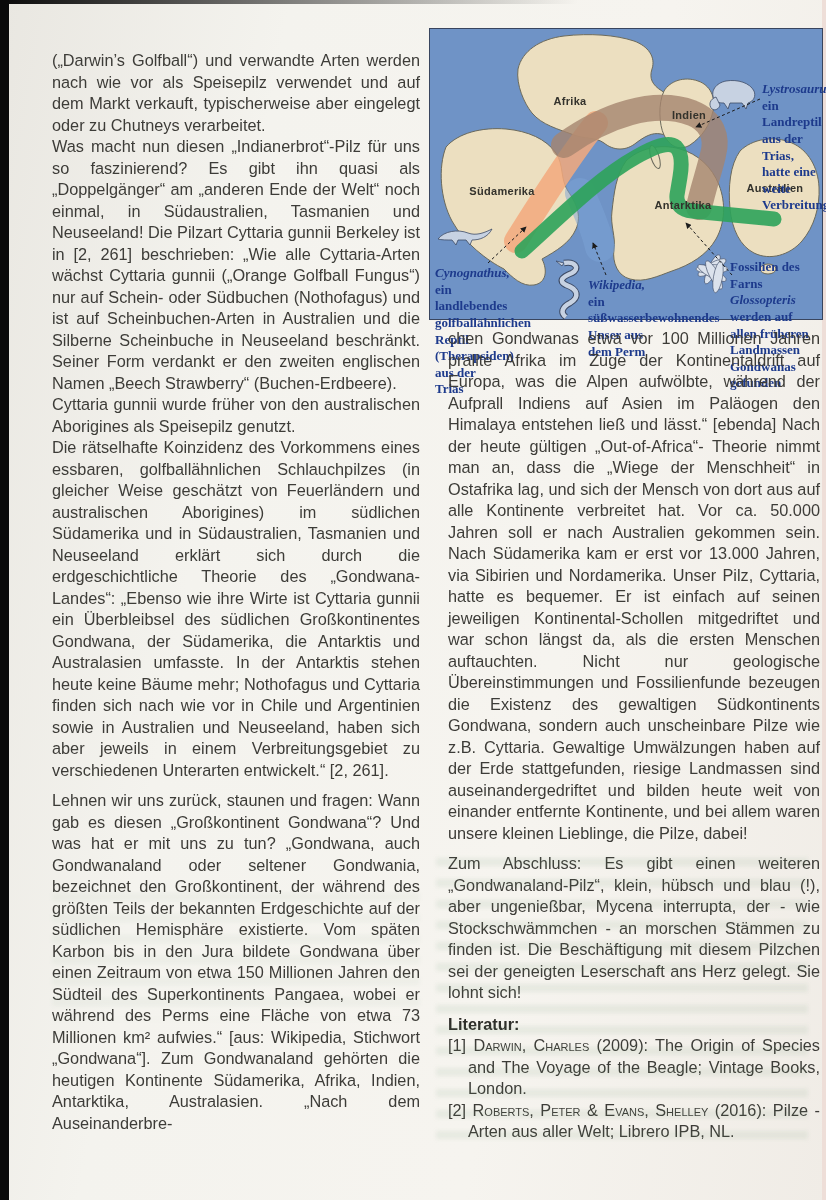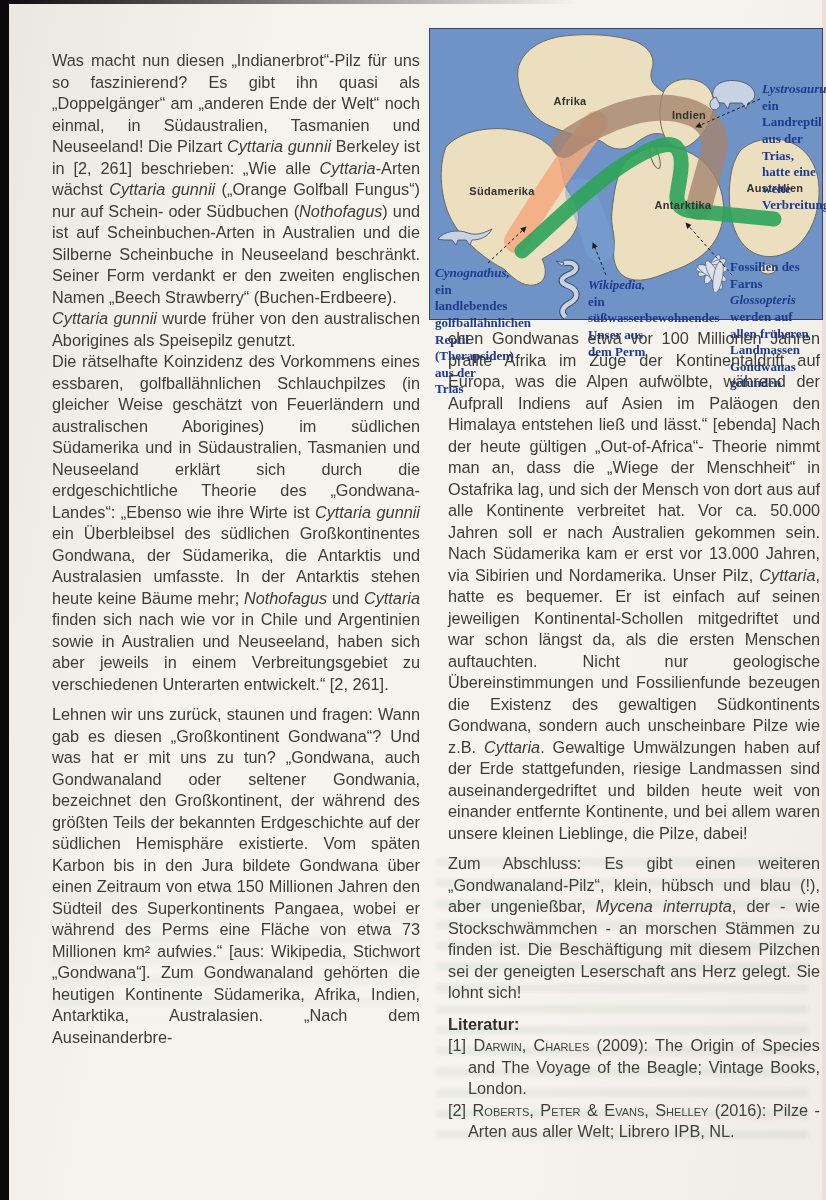--- a/index.html
+++ b/index.html
@@ -16,21 +16,21 @@
   .edge-right { position:absolute; right:0; top:0; width:4px; height:100%; background:#eeded8; }
 
   .col { position:absolute; font-size:16.3px; line-height:21.5px; text-align:justify; hyphens:auto; }
   #left-col  { left:52px;  top:50px;  width:368px; }
   #right-col { left:432px; top:328px; width:372px;margin-left:16px; }
 
   .para { margin:0; }
   .para.gap { margin-top:9px; }
   .para.lit-heading { margin-top:10px; font-weight:bold; color:#2e2d29; }
   .para.hang { padding-left:20px; text-indent:-20px; }
-  .it { font-style:italic; }
+  .it { }
   .sc { font-variant:small-caps; }
   .b  { font-weight:bold; }
 
   
   .bleed { position:absolute; pointer-events:none; filter:blur(2px);
            background:repeating-linear-gradient(180deg, rgba(106,150,112,0) 0 13px, rgba(106,150,112,0.10) 13px 21px); }
   .bleed-r { left:436px; top:845px; width:372px; height:295px; }
   .bleed-l { left:52px;  top:880px; width:368px; height:140px; opacity:.55; }
 
   
@@ -45,20 +45,21 @@
 </style>
 </head>
 <body>
 
 <div class="page">
   <div class="edge-left"></div>
   <div class="edge-top"></div>
   <div class="edge-right"></div>
 
   <div id="left-col" class="col">
+      <p class="para"><span>(„Darwin’s Golfball“) und verwandte Arten werden nach wie vor als Speisepilz verwendet und auf dem Markt verkauft, typischerweise aber eingelegt oder zu Chutneys verarbeitet.</span></p>
       <p class="para"><span>Was macht nun diesen „Indianerbrot“-Pilz für uns so faszinierend? Es gibt ihn quasi als „Doppelgänger“ am „anderen Ende der Welt“ noch einmal, in Südaustralien, Tasmanien und Neuseeland! Die Pilzart </span><span class="it">Cyttaria gunnii</span><span> Berkeley ist in [2, 261] beschrieben: „Wie alle </span><span class="it">Cyttaria</span><span>-Arten wächst </span><span class="it">Cyttaria gunnii</span><span> („Orange Golfball Fungus“) nur auf Schein- oder Südbuchen (</span><span class="it">Nothofagus</span><span>) und ist auf Scheinbuchen-Arten in Australien und die Silberne Scheinbuche in Neuseeland beschränkt. Seiner Form verdankt er den zweiten englischen Namen „Beech Strawberry“ (Buchen-Erdbeere).</span></p>
       <p class="para"><span class="it">Cyttaria gunnii</span><span> wurde früher von den australischen Aborigines als Speisepilz genutzt.</span></p>
       <p class="para"><span>Die rätselhafte Koinzidenz des Vorkommens eines essbaren, golfballähnlichen Schlauchpilzes (in gleicher Weise geschätzt von Feuerländern und australischen Aborigines) im südlichen Südamerika und in Südaustralien, Tasmanien und Neuseeland erklärt sich durch die erdgeschichtliche Theorie des „Gondwana-Landes“: „Ebenso wie ihre Wirte ist </span><span class="it">Cyttaria gunnii</span><span> ein Überbleibsel des südlichen Großkontinentes Gondwana, der Südamerika, die Antarktis und Australasien umfasste. In der Antarktis stehen heute keine Bäume mehr; </span><span class="it">Nothofagus</span><span> und </span><span class="it">Cyttaria</span><span> finden sich nach wie vor in Chile und Argentinien sowie in Australien und Neuseeland, haben sich aber jeweils in einem Verbreitungsgebiet zu verschiedenen Unterarten entwickelt.“ [2, 261].</span></p>
       <p class="para gap"><span>Lehnen wir uns zurück, staunen und fragen: Wann gab es diesen „Großkontinent Gondwana“? Und was hat er mit uns zu tun? „Gondwana, auch Gondwanaland oder seltener Gondwania, bezeichnet den Großkontinent, der während des größten Teils der bekannten Erdgeschichte auf der südlichen Hemisphäre existierte. Vom späten Karbon bis in den Jura bildete Gondwana über einen Zeitraum von etwa 150 Millionen Jahren den Südteil des Superkontinents Pangaea, wobei er während des Perms eine Fläche von etwa 73 Millionen km² aufwies.“ [aus: Wikipedia, Stichwort „Gondwana“]. Zum Gondwanaland gehörten die heutigen Kontinente Südamerika, Afrika, Indien, Antarktika, Australasien. „Nach dem Auseinanderbre-</span></p>
     </div>
 
   <div class="map-fig">
     <svg viewBox="0 0 392 290" width="392" height="290">
       <defs>
         <marker id="ah" viewBox="0 0 8 8" refX="7" refY="4" markerWidth="6" markerHeight="6" orient="auto">

